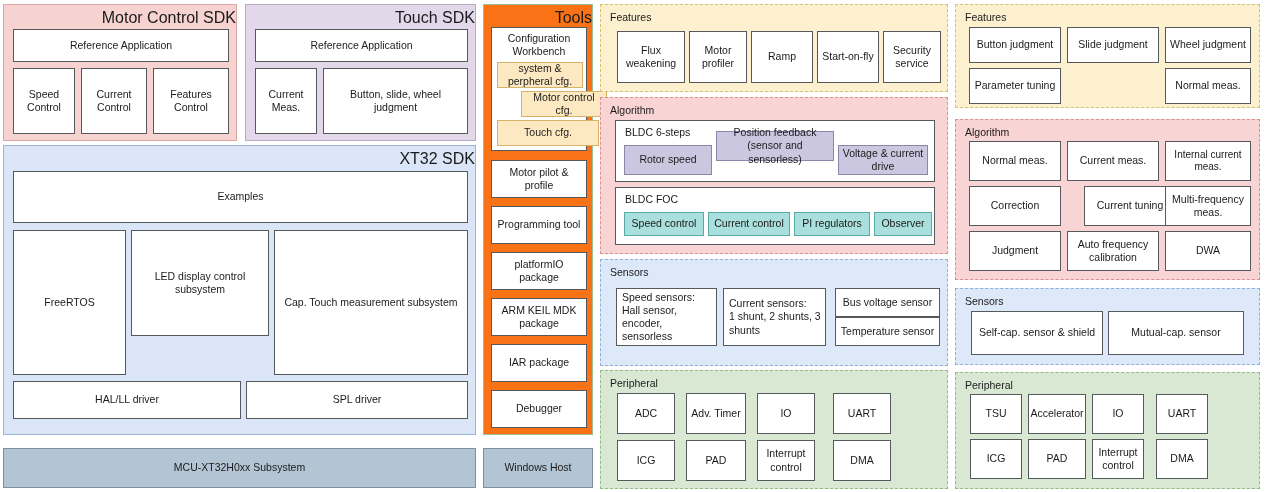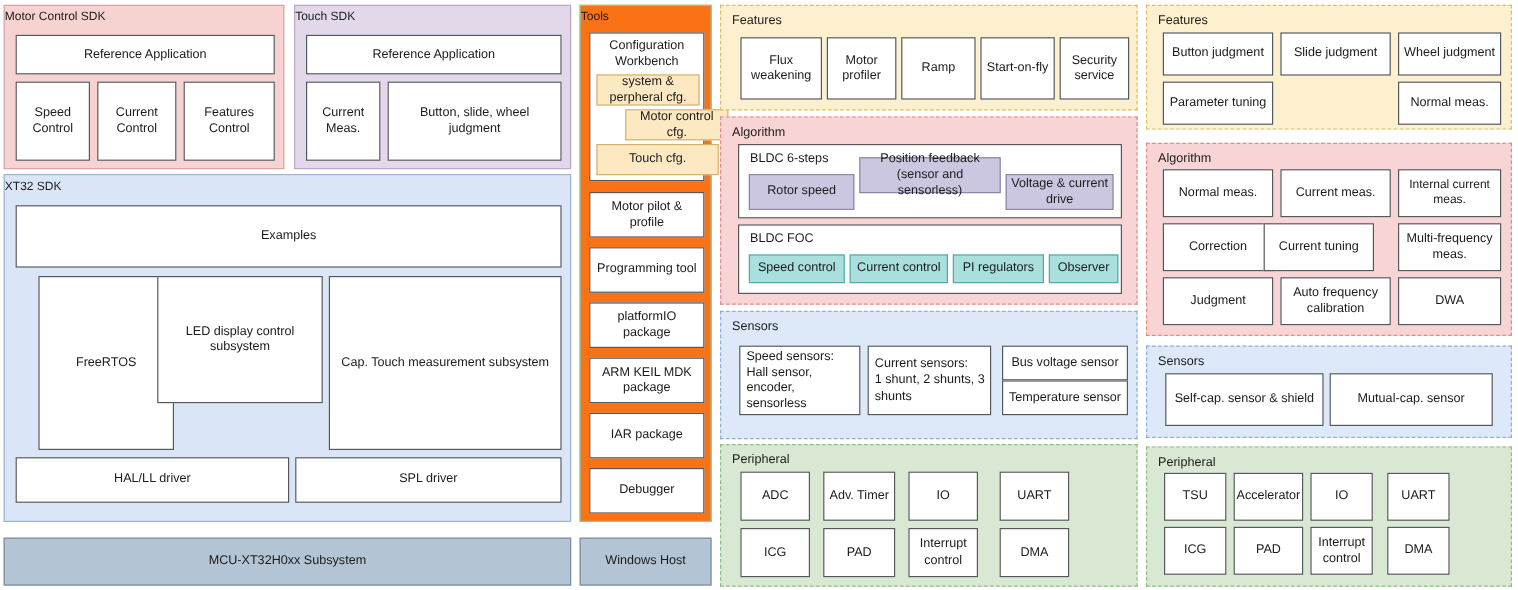--- a/index.html
+++ b/index.html
@@ -25,21 +25,21 @@
   }
 
   
   .group-solid {
     border: 1.2px solid #9aa3ad;
   }
 
   
   .gtitle-center {
     position: absolute; left: 0; right: 0; top: 4px;
-    text-align: left; font-size: 10px; color: #1b1b1b;
+    text-align: right; font-size: 16px; color: #1b1b1b;
   }
   .gtitle-left {
     position: absolute; left: 9px; top: 6px;
     text-align: left; font-size: 10.5px; color: #1b1b1b;
   }
   .inner-title {
     position: absolute; left: 9px; top: 5px;
     font-size: 10.5px; color: #1b1b1b;
   }
 
@@ -103,21 +103,21 @@
       <span>Button, slide, wheel
 judgment</span>
     </div>
   </div>
 
   <div class="node group-solid fill-sdk" style="left:3px; top:145px; width:473px; height:290px;">
     <div class="gtitle-center">XT32 SDK</div>
     <div class="node box" style="left:9px; top:25px; width:455px; height:52px;">
       <span>Examples</span>
     </div>
-    <div class="node box" style="left:9px; top:84px; width:113px; height:145px; white-space:pre-line;margin-left:19px;">
+    <div class="node box" style="left:9px; top:84px; width:113px; height:145px; white-space:pre-line;">
       <span>FreeRTOS</span>
     </div>
     <div class="node box" style="left:127px; top:84px; width:138px; height:106px; white-space:pre-line;">
       <span>LED display control
 subsystem</span>
     </div>
     <div class="node box" style="left:270px; top:84px; width:194px; height:145px; white-space:pre-line;">
       <span>Cap. Touch measurement subsystem</span>
     </div>
     <div class="node box" style="left:9px; top:235px; width:228px; height:38px;">
@@ -310,21 +310,21 @@
     </div>
     <div class="node box" style="left:111px; top:21px; width:92px; height:40px;">
       <span>Current meas.</span>
     </div>
     <div class="node box" style="left:209px; top:21px; width:86px; height:40px; font-size:10px;">
       <span>Internal current meas.</span>
     </div>
     <div class="node box" style="left:13px; top:66px; width:92px; height:40px;">
       <span>Correction</span>
     </div>
-    <div class="node box" style="left:97px; top:66px; width:92px; height:40px;">
+    <div class="node box" style="left:128px; top:66px; width:92px; height:40px;">
       <span>Current tuning</span>
     </div>
     <div class="node box" style="left:209px; top:66px; width:86px; height:40px; white-space:pre-line;">
       <span>Multi-frequency
 meas.</span>
     </div>
     <div class="node box" style="left:13px; top:111px; width:92px; height:40px;">
       <span>Judgment</span>
     </div>
     <div class="node box" style="left:111px; top:111px; width:92px; height:40px; white-space:pre-line;">

